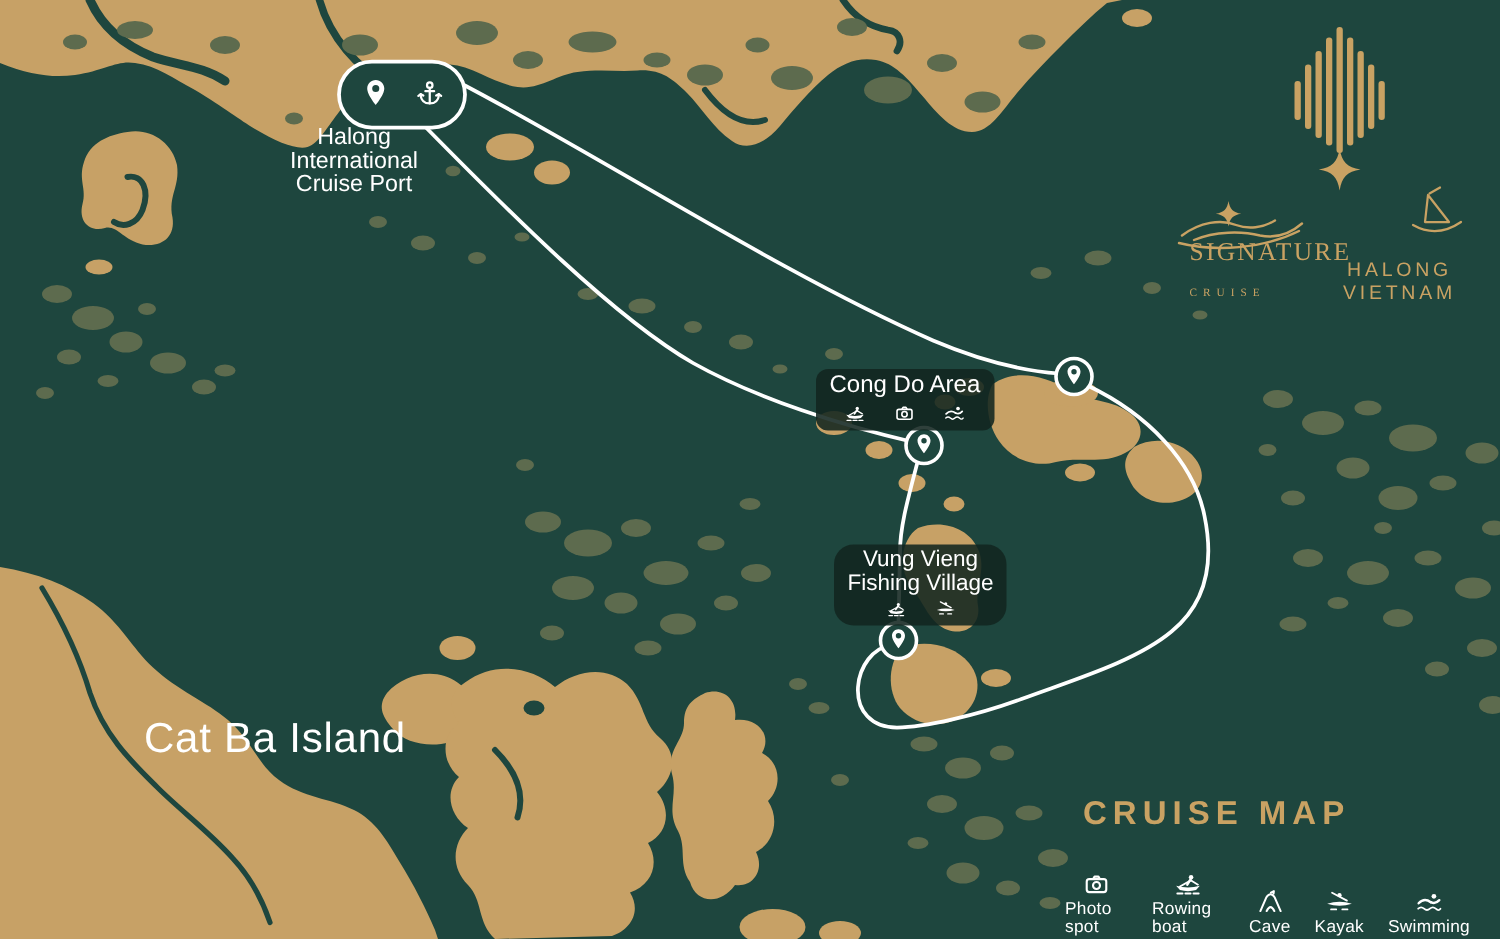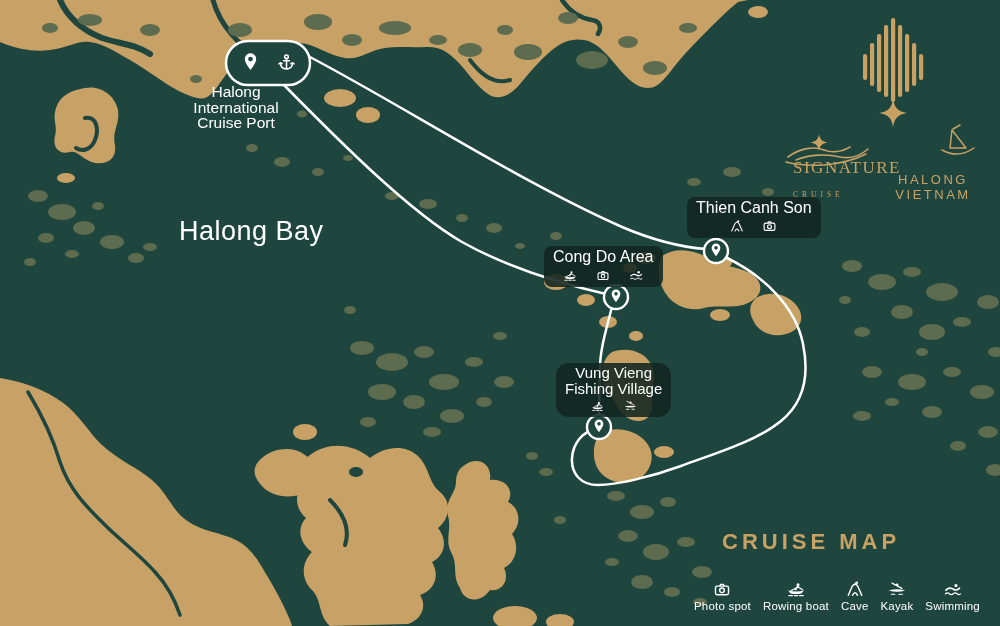--- a/index.html
+++ b/index.html
@@ -20,21 +20,21 @@
   .badge .t2{font-size:15px;line-height:16px;}
   .badge .icons{display:flex;justify-content:center;align-items:center;gap:16px;margin-top:2px;}
   .badge .icons svg{display:block;color:#fff;}
   .badge-thien{left:687px;top:197px;}
   .badge-congdo{left:544px;top:246px;}
   .badge-vv{left:556px;top:363px;border-radius:13px;}
   .map-title{position:absolute;left:722px;top:529px;color:var(--gold);font-size:22px;
              font-weight:bold;letter-spacing:4px;}
   .legend{position:absolute;left:694px;top:579px;width:286px;display:flex;
           justify-content:space-between;align-items:flex-end;}
-  .legend .item{display:flex;flex-direction:column;align-items:center;gap:2px;color:#fff;}
+  .legend .item{display:flex;flex-direction:column;align-items:center;gap:2px;color:#fff;margin-left:16px;}
   .legend .item svg{display:block;color:#fff;}
   .legend .cap{font-size:11.5px;letter-spacing:.2px;}
   .brand{position:absolute;left:770px;top:10px;width:220px;height:180px;color:var(--gold);}
   .brand svg{position:absolute;left:0;top:0;}
   .brand .sig-name{position:absolute;left:23px;top:148px;width:80px;text-align:center;
         font-family:"Liberation Serif",serif;font-size:17px;letter-spacing:1.5px;}
   .brand .sig-sub{position:absolute;left:23px;top:164px;width:80px;text-align:left;
         font-family:Liberation Serif, serif;font-size:7.5px;letter-spacing:4px;margin-top:16px;}
   .brand .script-name{position:absolute;left:112px;top:142px;width:102px;text-align:center;
         font-family:"DejaVu Serif",serif;font-style:italic;font-size:13.5px;}
@@ -306,33 +306,22 @@
       <use href="#icon-pin" x="591" y="418.5" width="16" height="16" style="color:#fff"></use>
     </g>
   </svg>
 
   <div class="lbl port-label">
     <div>Halong</div>
     <div>International</div>
     <div>Cruise Port</div>
   </div>
 
-  <div class="lbl bay-label">Halong Bay</div>
-
-  <div class="badge badge-thien">
-    <div class="t">Thien Canh Son</div>
-    <div class="icons">
-      <svg width="16" height="14" viewBox="0 0 24 24">
-          <use href="#icon-cave"></use>
-        </svg>
-      <svg width="17" height="14" viewBox="0 0 24 24">
-          <use href="#icon-camera"></use>
-        </svg>
-    </div>
-  </div>
+  <div class="lbl island-label">Cat Ba Island</div>
+
 
   <div class="badge badge-congdo">
     <div class="t">Cong Do Area</div>
     <div class="icons">
       <svg width="18" height="14" viewBox="0 0 24 24">
           <use href="#icon-rowingboat"></use>
         </svg>
       <svg width="16" height="13" viewBox="0 0 24 24">
           <use href="#icon-camera"></use>
         </svg>

